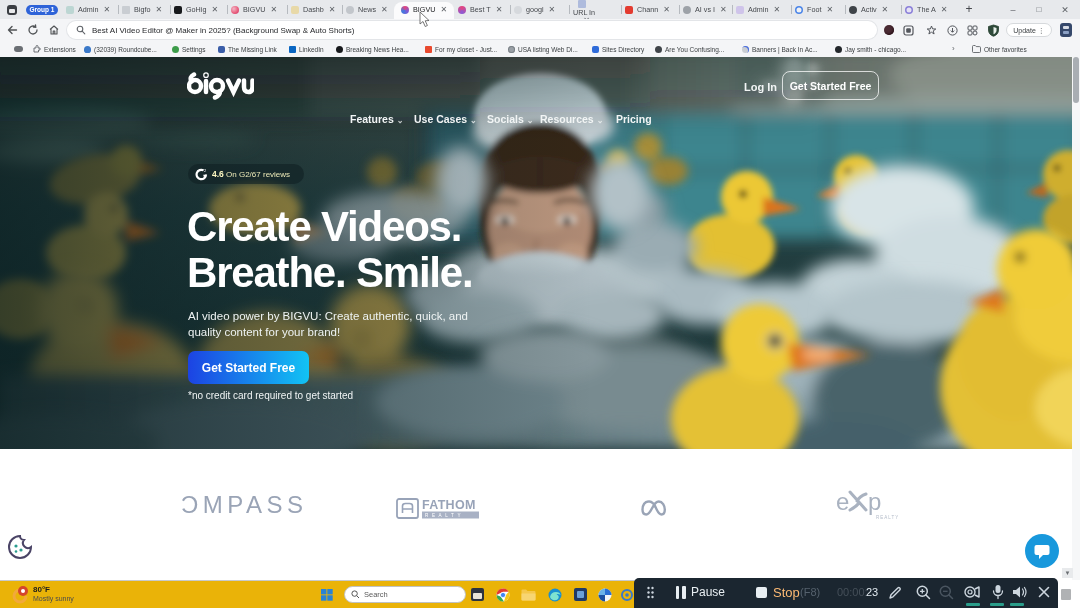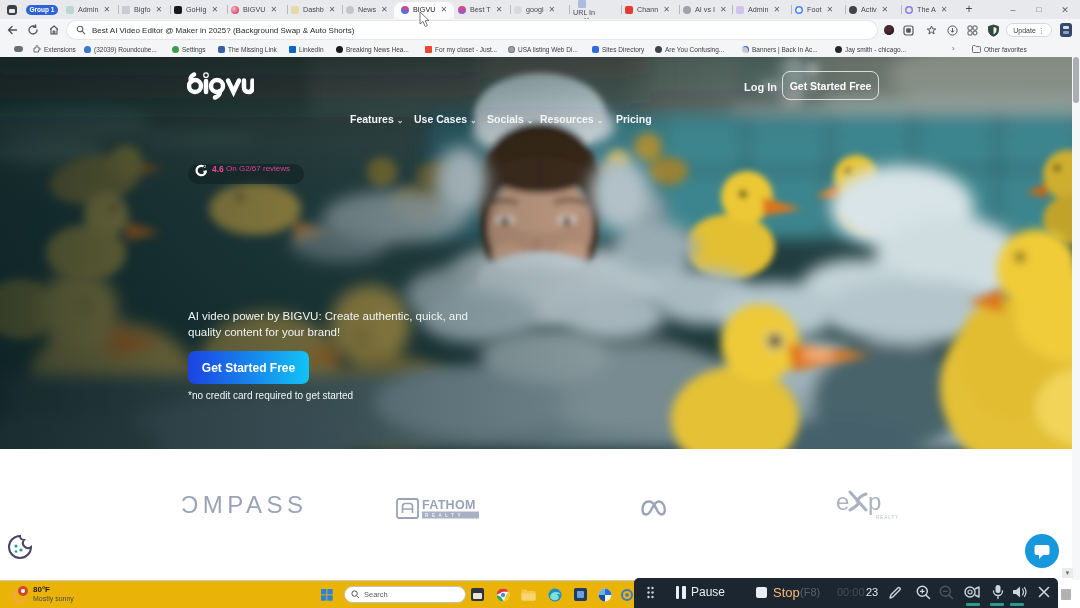--- a/index.html
+++ b/index.html
@@ -30,21 +30,21 @@
 #herosvg { position:absolute; left:0; top:0; }
 
 
 #sitehdr { position:absolute; left:0; top:0; width:1080px; height:55px; z-index:5; }
 .nav { position:absolute; top:24px; font-size:10.5px; font-weight:bold; color:#f2f5f5;margin-top:32px; }
 .nav .car { font-size:8px; opacity:.8; }
 #loginbtn { position:absolute; left:744px; top:24px; font-size:11px; font-weight:bold; color:#f2f5f5; }
 #getstartedhdr { position:absolute; left:782px; top:14px; width:97px; height:29px; border:1px solid rgba(255,255,255,.75); border-radius:8px; color:#fff; font-size:10.5px; font-weight:bold; display:flex; align-items:center; justify-content:center; }
 
 
-#g2pill { position:absolute; left:188px; top:107px; width:116px; height:20px; background:rgba(16,32,35,.62); border-radius:10px; display:flex; color:#ec4899; z-index:5; }
+#g2pill { position:absolute; left:188px; top:107px; width:116px; height:20px; background:rgba(16,32,35,.62); border-radius:10px; display:flex; align-items:center; color:#fef9c3; z-index:5; }
 #h1 { position:absolute; left:187px; top:147px; font-size:42px; line-height:46px; font-weight:bold; color:#fff; letter-spacing:-1.2px; z-index:5; }
 #para { position:absolute; left:188px; top:252px; font-size:11.5px; line-height:15.5px; color:#eef3f3; z-index:5; }
 #ctabtn { position:absolute; left:188px; top:294px; width:121px; height:33px; border-radius:7px; background:linear-gradient(90deg,#1c43e3,#12c3f4); color:#fff; font-size:12px; font-weight:bold; display:flex; align-items:center; justify-content:center; z-index:5; }
 #fineprint { position:absolute; left:188px; top:333px; font-size:10px; color:#f0f4f4; z-index:5; }
 
 
 #logos { position:absolute; left:0; top:449px; width:1080px; height:131px; background:#ffffff; }
 .logo { position:absolute; color:#98a2b5; }
 
 
@@ -529,20 +529,21 @@
     </div>
     <div id="g2pill">
       <svg width="13" height="13" viewBox="0 0 13 13" style="margin:0 4px 0 7px;">
           <path d="M11 6.5 A4.7 4.7 0 1 1 8.6 2.4" fill="none" stroke="#fff" stroke-width="2.2"></path>
           <path d="M8.2 6.7 L11.6 6.7 L9 9.4 Z" fill="#fff"></path>
           <text x="9" y="4" font-size="4" fill="#fff" font-family="Liberation Sans">2</text>
         </svg>
       <span style="font-size:8.5px;font-weight:bold;">4.6</span>
         <span style="font-size:8px;opacity:.92;">&nbsp;On G2/67 reviews</span>
     </div>
+    <div id="h1">Create Videos.<br>Breathe. Smile.</div>
     <div id="para">AI video power by BIGVU: Create authentic, quick, and<br>quality content for your brand!</div>
     <div id="ctabtn">Get Started Free</div>
     <div id="fineprint">*no credit card required to get started</div>
   </div>
 
   <div id="logos">
 
     <div class="logo" style="left:181px;top:42px;font-size:24px;letter-spacing:4.5px;color:#9aa4b6;">ƆMPASS</div>
 
     <svg class="logo" style="left:396px;top:46px;" width="95" height="26" viewBox="0 0 95 26">

